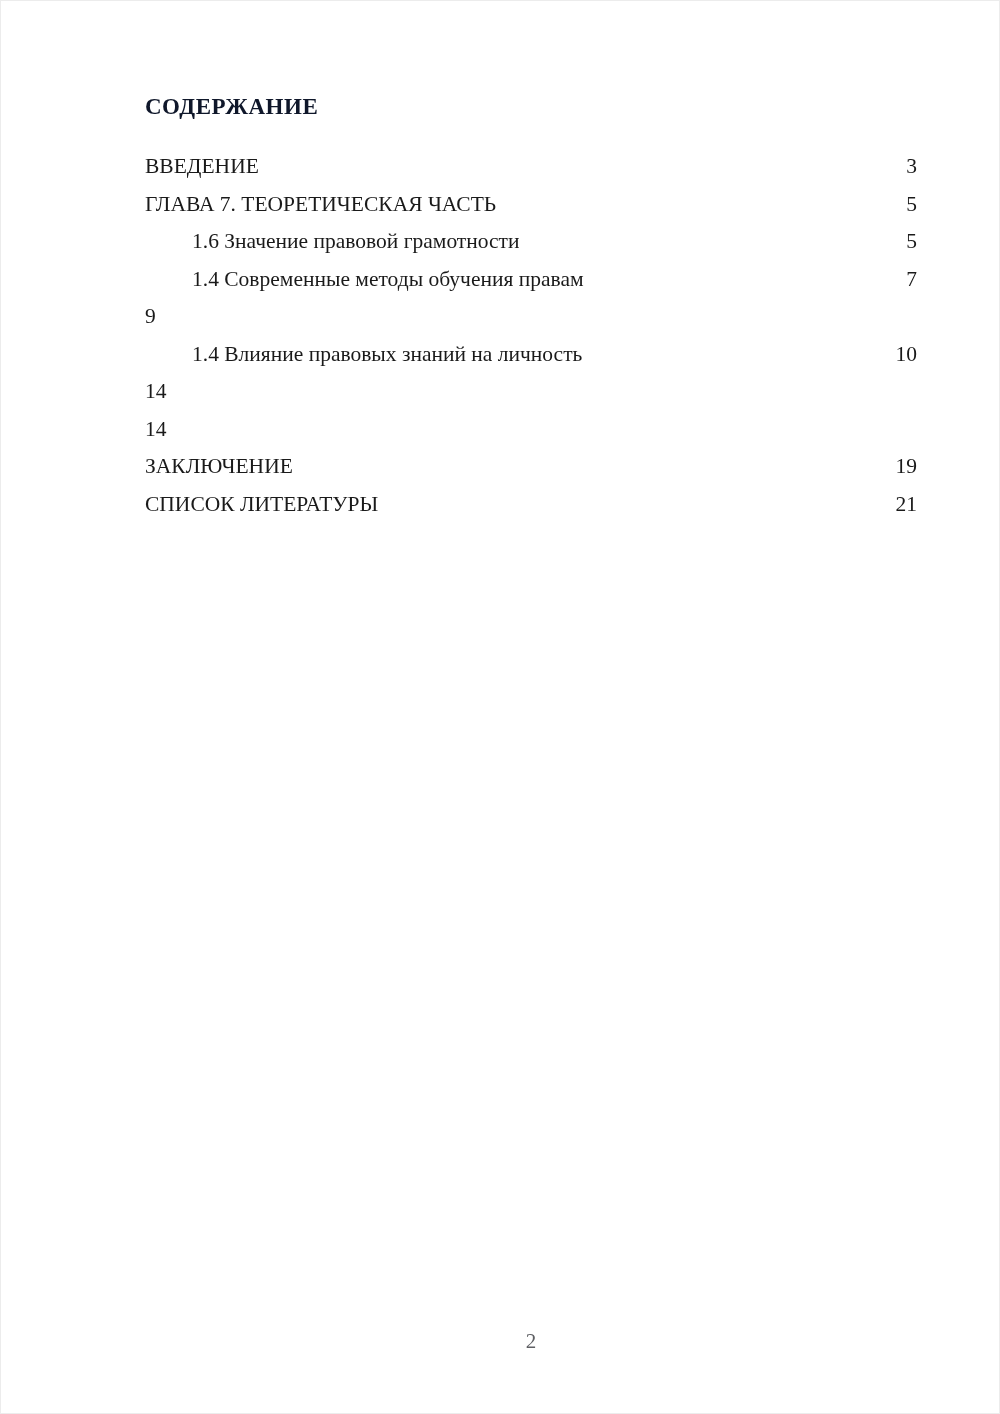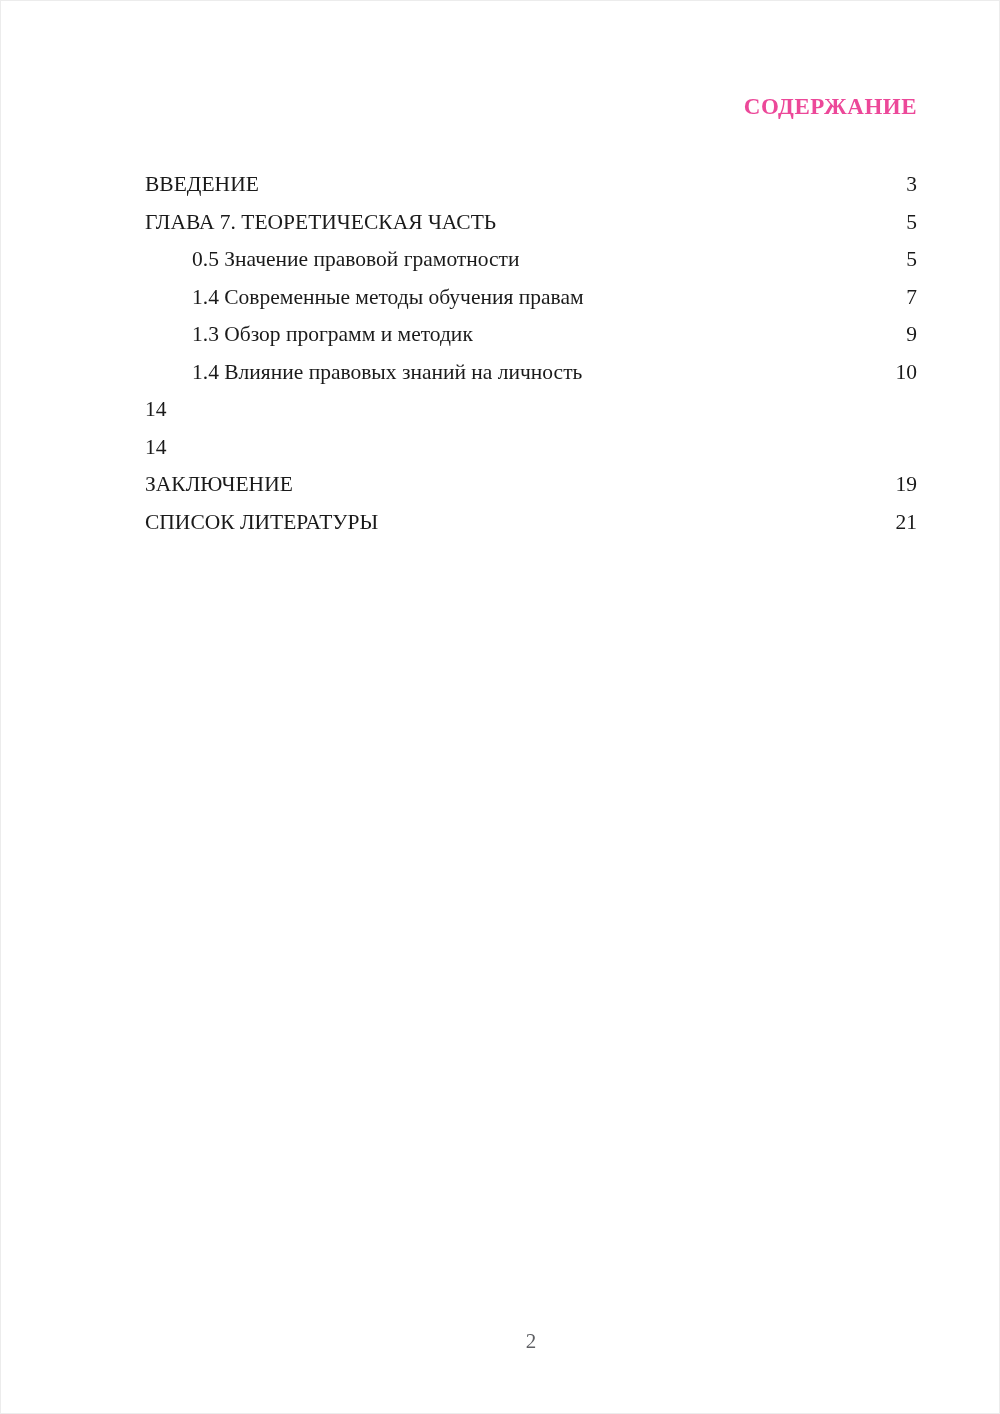--- a/index.html
+++ b/index.html
@@ -16,29 +16,29 @@
     box-shadow: inset 0 0 0 1px #ececec;
     font-family: "Liberation Serif", "DejaVu Serif", serif;
     color: #1a1a1a;
     overflow: hidden;
   }
   .content {
     box-sizing: border-box;
     padding: 92px 83px 0 145px;
   }
   .doc-title {
-    text-align: right;
+    text-align: left;
     font-weight: bold;
     font-size: 23px;
     line-height: 30px;
     letter-spacing: 0.5px;
-    color: #ec4899;
+    color: #0f172a;
   }
   .toc {
-    margin-top: 44px;
+    margin-top: 26px;
   }
   .toc-row {
     display: flex;
     justify-content: space-between;
     align-items: baseline;
     height: 37.5px;
     font-size: 21.5px;
     line-height: 37.5px;
   }
   .toc-row.indent .toc-label {
@@ -70,29 +70,28 @@
     <div class="toc" id="toc">
         <div class="toc-row">
           <span class="toc-label">ВВЕДЕНИЕ</span>
           <span class="toc-page">3</span>
         </div>
         <div class="toc-row">
           <span class="toc-label">ГЛАВА 7. ТЕОРЕТИЧЕСКАЯ ЧАСТЬ</span>
           <span class="toc-page">5</span>
         </div>
         <div class="toc-row indent">
-          <span class="toc-label">0.5 Значение правовой грамотности</span>
+          <span class="toc-label">1.6 Значение правовой грамотности</span>
           <span class="toc-page">5</span>
         </div>
         <div class="toc-row indent">
           <span class="toc-label">1.4 Современные методы обучения правам</span>
           <span class="toc-page">7</span>
         </div>
         <div class="toc-row indent">
-          <span class="toc-label">1.3 Обзор программ и методик</span>
           <span class="toc-page">9</span>
         </div>
         <div class="toc-row indent">
           <span class="toc-label">1.4 Влияние правовых знаний на личность</span>
           <span class="toc-page">10</span>
         </div>
         <div class="toc-row">
           <span class="toc-page">14</span>
         </div>
         <div class="toc-row indent">

